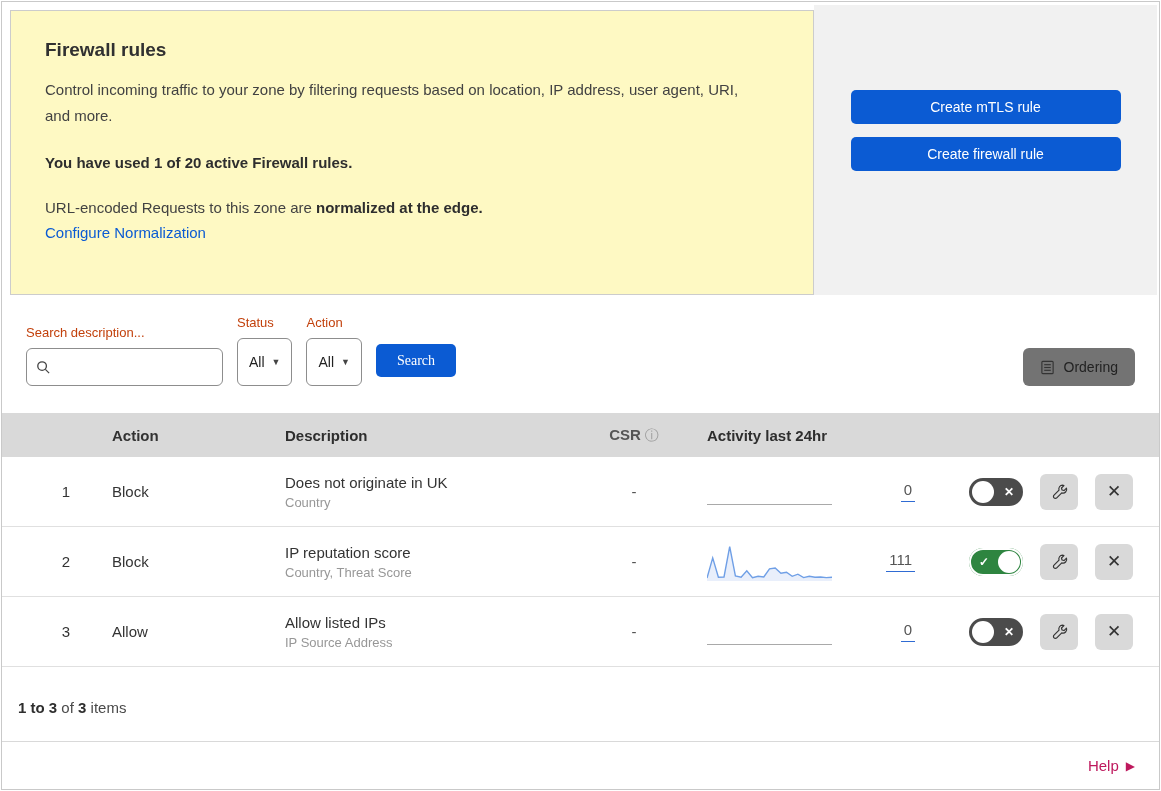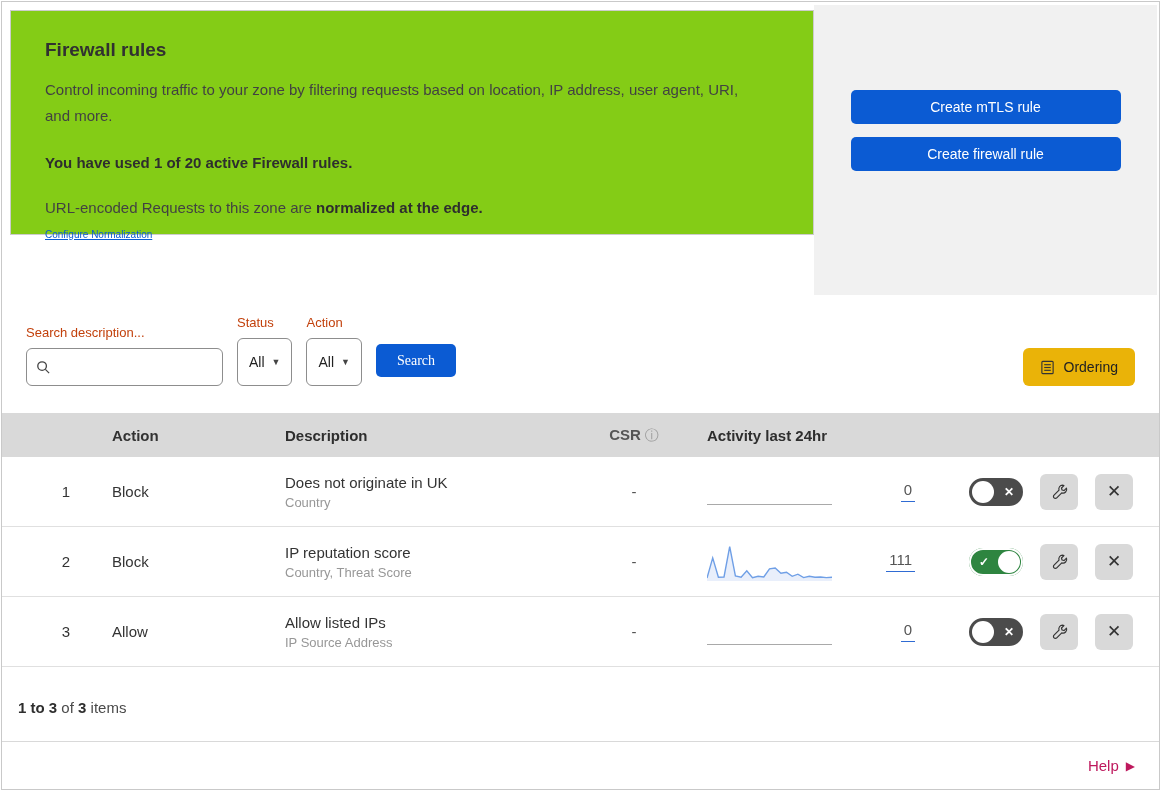--- a/index.html
+++ b/index.html
@@ -1,41 +1,41 @@
 <!DOCTYPE html>
 <html><head>
 <meta charset="utf-8">
 <style>
   * { box-sizing: border-box; }
   body { margin:0; font-family:"Liberation Sans", sans-serif; background:#fff; color:#333; }
   .outer { width:1159px; height:789px; border:1px solid #c9c9c9; background:#fff; display:flex; flex-direction:column; margin:1px; }
 
   
   .top { display:flex; height:293px; flex:none; }
-  .intro { width:804px; flex:none; border:1px solid #ccc; margin:8px 0 0 8px; height:225px; padding:28px 46px 0 34px; background:#84cc16; }
+  .intro { width:804px; flex:none; border:1px solid #ccc; margin:8px 0 0 8px; height:285px; padding:28px 46px 0 34px; background:#fef9c3; }
   .intro-title { font-size:19px; font-weight:600; color:#313131; margin:0 0 16px 0; }
   .intro-desc { font-size:15px; line-height:1.75; color:#424242; margin:0 0 24px 0; max-width:745px; }
   .intro-usage { font-size:15px; font-weight:bold; color:#2e2e2e; margin:0 0 28px 0; }
   .intro-norm { font-size:15px; color:#424242; margin:0 0 8px 0; }
   .intro-norm b { color:#2e2e2e; }
-  .link { color:#0b5bd3; text-decoration:underline; font-size:10px; cursor:pointer; }
+  .link { color:#0b5bd3; font-size:15px; cursor:pointer; }
   .cta { flex:1; background:#f1f1f1; margin:3px 2px 0 0; display:flex; flex-direction:column; align-items:center; justify-content:center; gap:13px; padding-bottom:40px; }
   .btn-primary { background:#0b5bd3; color:#fff; border:none; border-radius:5px; font-size:14px; height:34px; width:270px; cursor:pointer; font-family:inherit; }
 
   
   .filters { display:flex; align-items:flex-end; padding:20px 24px 27px 24px; gap:14px; }
   .field { display:flex; flex-direction:column; gap:8px; }
   .field-label { font-size:13px; color:#c2410c; }
   .search-box { width:197px; height:38px; border:1px solid #8d8d8d; border-radius:6px; display:flex; align-items:center; padding:0 9px; background:#fff; }
   .search-box input { border:none; outline:none; width:100%; font-size:14px; font-family:inherit; margin-left:6px; }
   .select { height:48px; border:1px solid #8d8d8d; border-radius:6px; display:flex; align-items:center; gap:7px; padding:0 11px; font-size:14px; color:#222; cursor:pointer; background:#fff; }
   .caret { font-size:9px; color:#444; }
   .btn-search { height:33px; padding:0 21px; margin-bottom:9px; background:#0b5bd3; color:#fff; border:none; border-radius:5px; font-size:14px; cursor:pointer; font-family:Liberation Serif, serif; }
   .spacer { flex:1; }
-  .btn-ordering { height:38px; background:#eab308; border:none; border-radius:6px; display:flex; align-items:center; gap:9px; padding:0 17px; font-size:14px; color:#222; cursor:pointer; font-family:inherit; }
+  .btn-ordering { height:38px; background:#737373; border:none; border-radius:6px; display:flex; align-items:center; gap:9px; padding:0 17px; font-size:14px; color:#222; cursor:pointer; font-family:inherit; }
 
   
   .thead, .rule-row { display:grid; grid-template-columns:90px 172px 325px 90px 240px 1fr; align-items:center; }
   .thead { background:#d9d9d9; height:44px; font-weight:600; font-size:15px; color:#2e2e2e; }
   .rule-row { height:70px; border-bottom:1px solid #e0e0e0; }
   .c-num { text-align:right; padding-right:22px; color:#333; font-size:15px; }
   .c-action { padding-left:20px; font-size:15px; color:#333; }
   .c-desc { padding-left:21px; }
   .c-desc .desc-main { font-size:15px; color:#333; }
   .c-desc .desc-crit { font-size:13px; color:#979797; margin-top:4px; }

